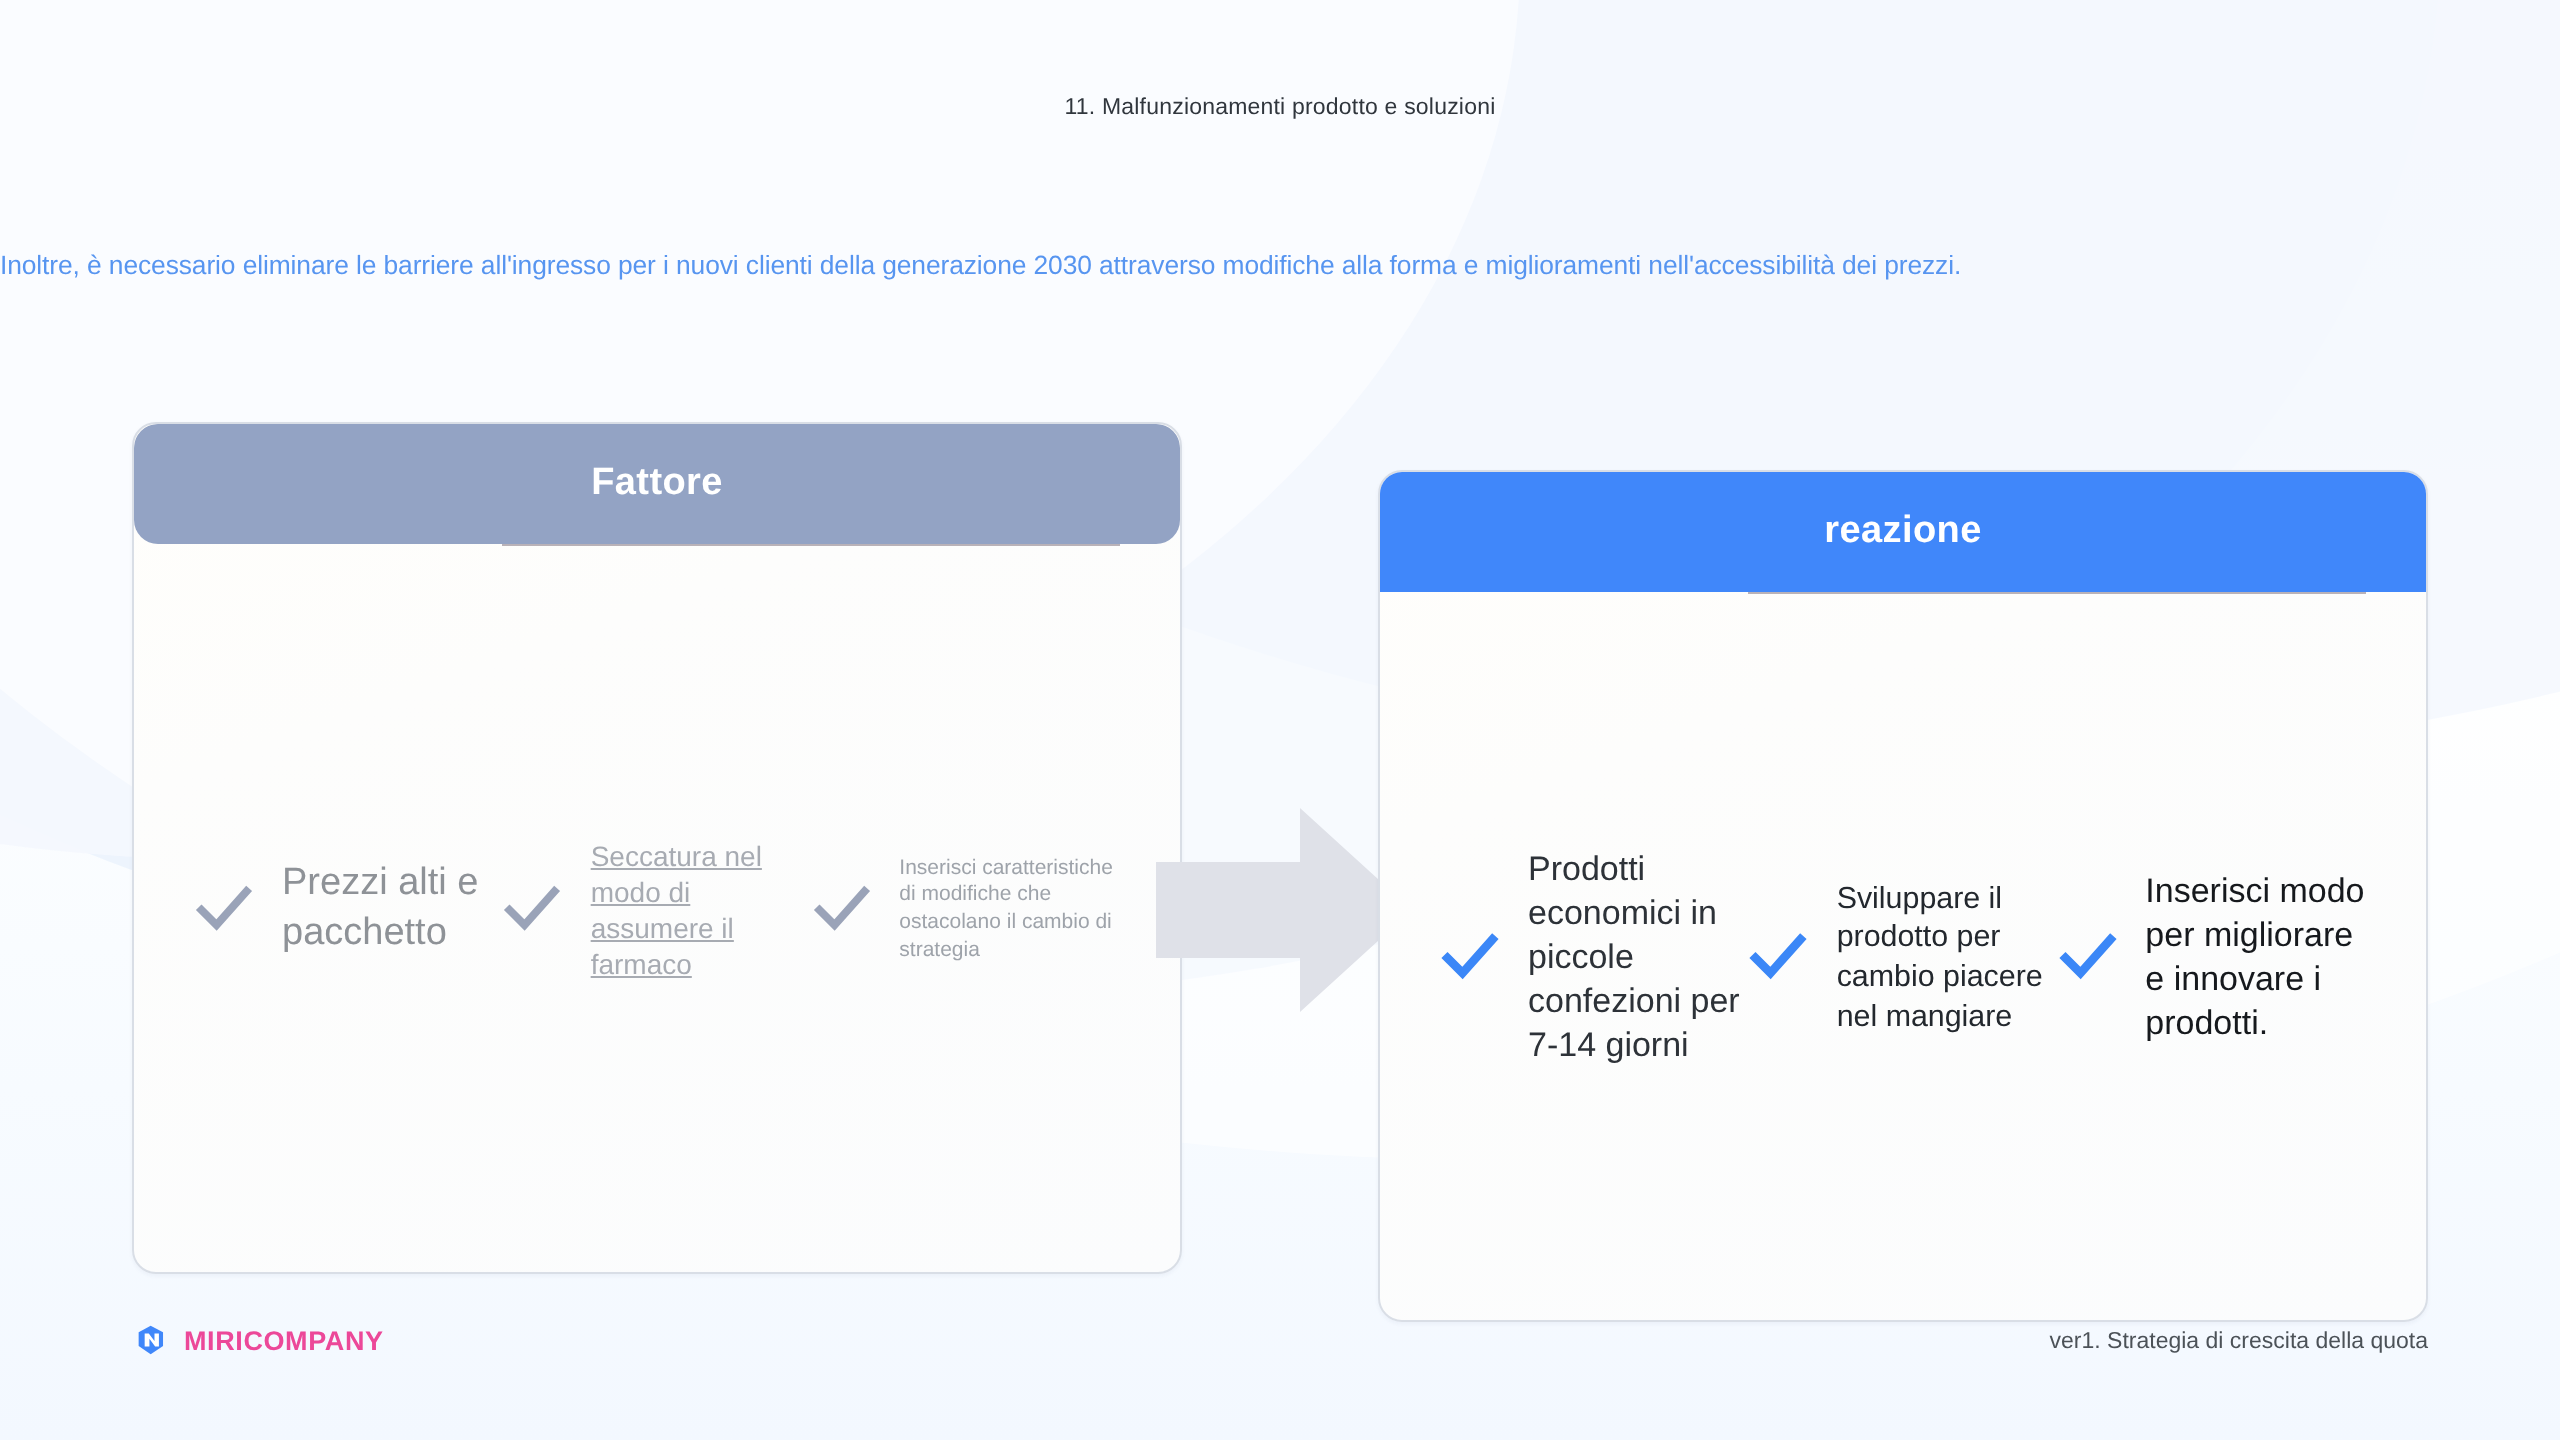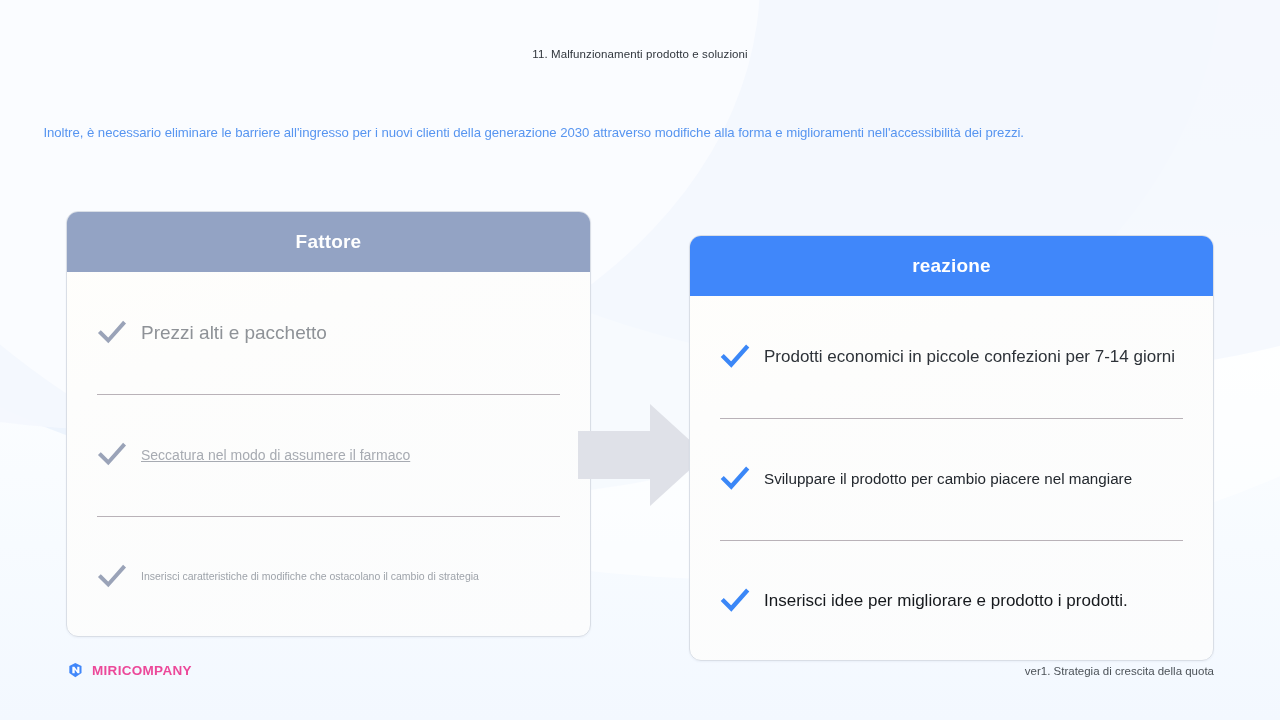--- a/index.html
+++ b/index.html
@@ -59,21 +59,21 @@
   }
 
   
   .doc-title {
     position:absolute; left:0; top:48px; width:1280px;
     text-align:center;
     font-size:11.5px; color:#30363d; letter-spacing:.1px;
   }
   .lead {
     position:absolute; left:0; top:125px; width:1024px;
-    text-align:right;
+    text-align:left;
     font-size:13.2px; color:#5795f0; letter-spacing:-.05px;
   }
 
   
   .card {
     position:absolute;
     top:211px; width:525px; height:426px;
     border-radius:12px;
     background:linear-gradient(160deg,#fffefb 0%, #fdfdfc 30%, #fbfcfd 100%);
     border:1px solid #d9dee6;
@@ -82,28 +82,28 @@
   }
   .card.left  { left:66px;  }
   .card.right { left:689px;margin-top:24px; }
 
   .card-head {
     height:60px;
     display:flex; align-items:center; justify-content:center;
     font-size:19px; font-weight:bold; color:#ffffff;
     letter-spacing:.2px;
   }
-  .card.left  .card-head { background:#93a3c4; }
+  .card.left  .card-head { background:#93a3c4;border-radius:12px; }
   .card.right .card-head { background:#4087fa; }
 
   .card-body {
     position:relative;
     height:366px;
     padding:0 30px;
-    display:flex; flex-direction:column;
+    display:flex; flex-direction:row;
   }
 
   .row {
     position:relative;
     flex:1;
     display:flex; align-items:center; gap:14px;
   }
   .row + .row::before {
     content:"";
     position:absolute; left:0; right:0; top:0;
@@ -206,21 +206,21 @@
         <svg class="check" viewBox="0 0 32 32">
           <path d="M4 16 L12 24 L28 6" fill="none" stroke="#3b87f7" stroke-width="4.6" stroke-linecap="square" stroke-linejoin="miter"></path>
         </svg>
         <span class="row-text">Sviluppare il prodotto per cambio piacere nel mangiare</span>
       </div>
 
       <div class="row row-3">
         <svg class="check" viewBox="0 0 32 32">
           <path d="M4 16 L12 24 L28 6" fill="none" stroke="#3b87f7" stroke-width="4.6" stroke-linecap="square" stroke-linejoin="miter"></path>
         </svg>
-        <span class="row-text">Inserisci idee per migliorare e prodotto i prodotti.</span>
+        <span class="row-text">Inserisci modo per migliorare e innovare i prodotti.</span>
       </div>
 
     </div>
   </div>
 
   <div class="logo">
     <svg width="19" height="19" viewBox="0 0 24 24">
       <path d="M4.2 6.4 L11.8 2.4 L19.6 6.4 L19.6 15.2 L11.8 20.4 L4.2 15.2 Z" fill="#4087fa"></path>
       <path d="M8.0 7.2 L8.0 15.4 L11.0 15.4 L11.0 10.6 L14.6 15.4 L17.0 15.4 L17.0 7.2 L14.2 7.2 L14.2 12.0 L10.6 7.2 Z" fill="#ffffff"></path>
     </svg>

